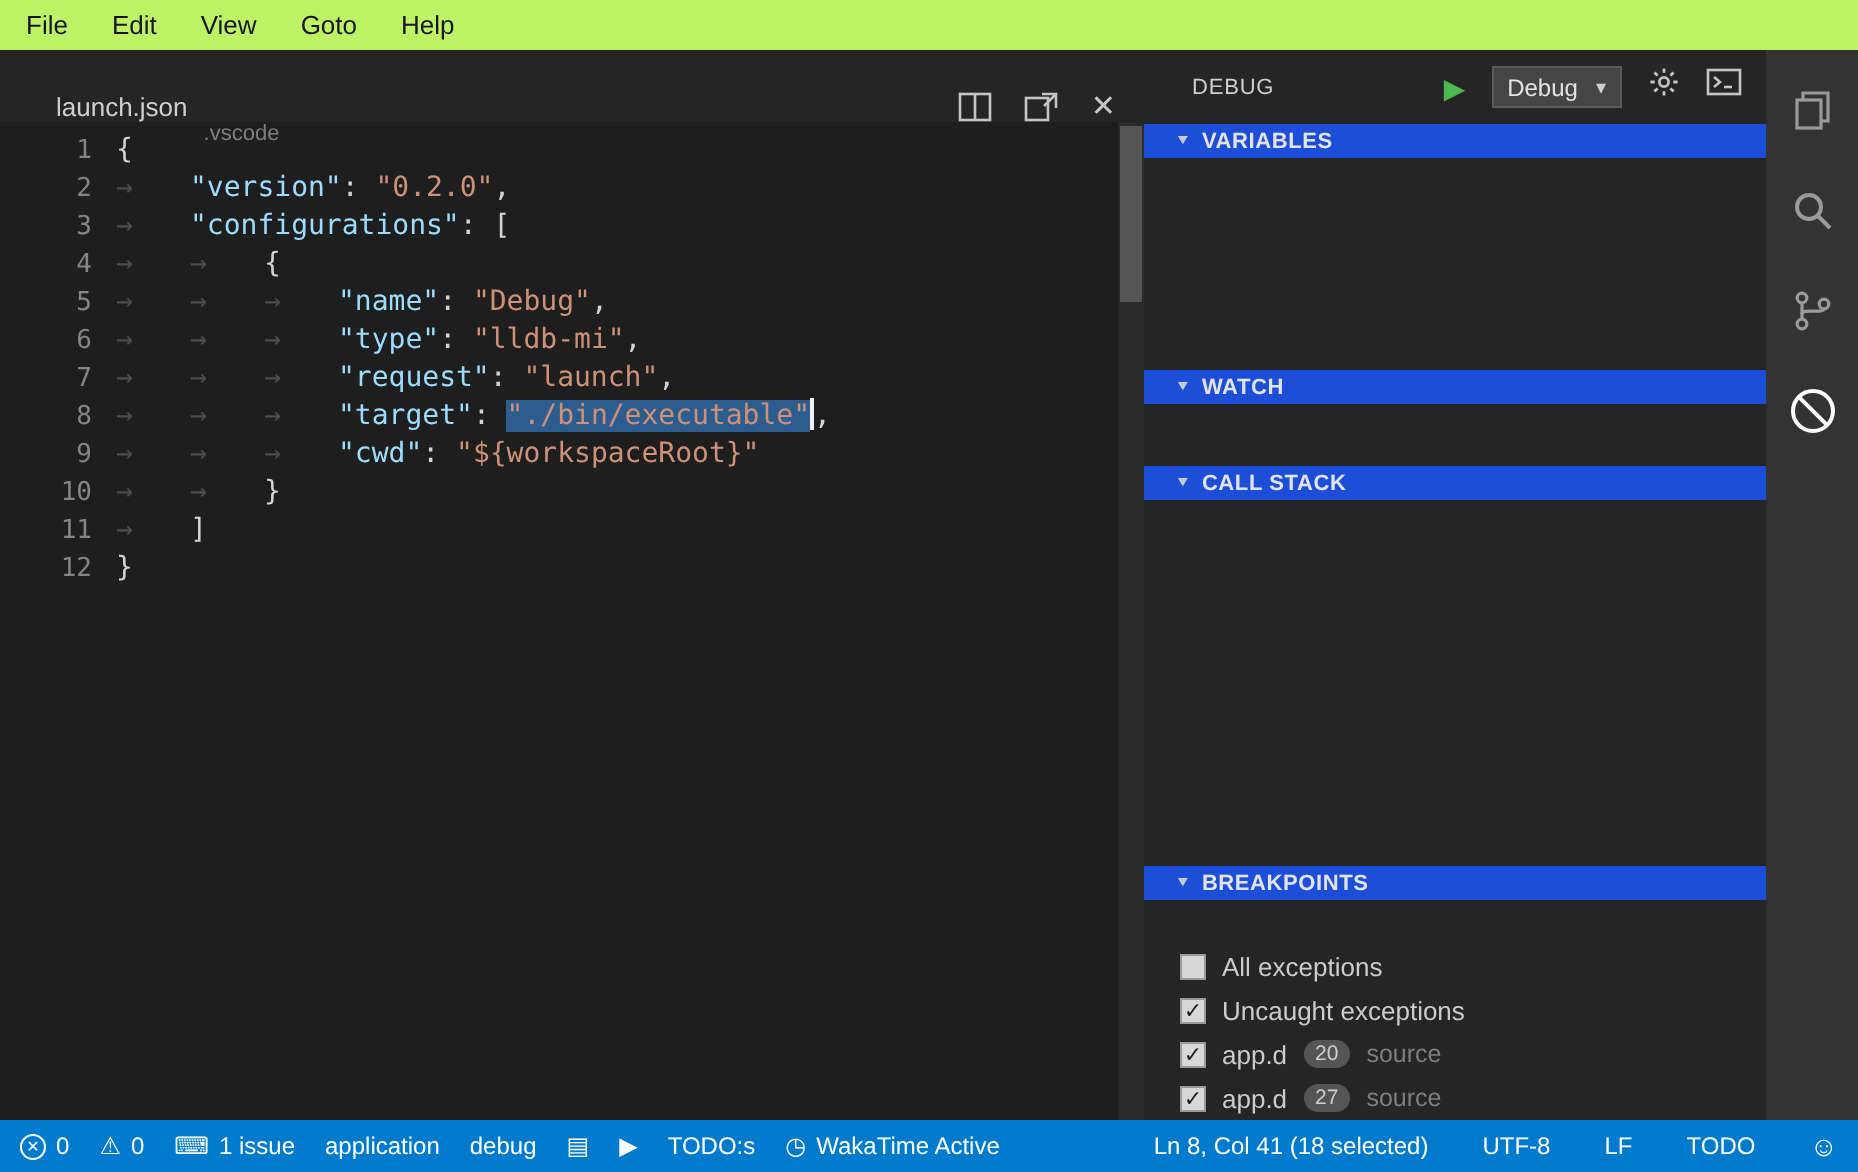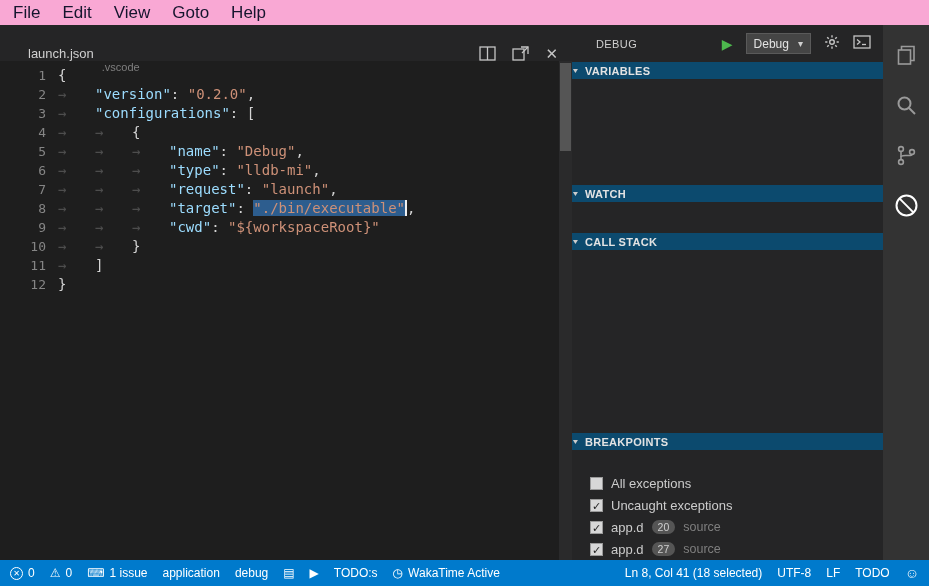--- a/index.html
+++ b/index.html
@@ -1,20 +1,20 @@
 <!DOCTYPE html>
 <html><head>
 <meta charset="utf-8">
 <style>
   *{margin:0;padding:0;box-sizing:border-box}
   html,body{width:929px;height:586px;overflow:hidden;background:#1e1e1e;font-family:"Liberation Sans",sans-serif}
   .app{display:flex;flex-direction:column;width:929px;height:586px}
 
   
-  .menubar{height:25px;background:#f9a8d4;display:flex;align-items:center;padding-left:2px;font-size:17px;color:#15152e;flex:none}
+  .menubar{height:25px;background:#bef264;display:flex;align-items:center;padding-left:2px;font-size:13px;color:#15152e;flex:none}
   .menu-item{padding:3px 11px;cursor:default}
 
   .main{flex:1;display:flex;min-height:0}
 
   
   .editor-region{flex:1;display:flex;flex-direction:column;min-width:0;background:#1e1e1e;position:relative}
   .tabbar{height:36px;background:#252526;display:flex;align-items:flex-end;padding:0 14px 0 28px;flex:none}
   .tab-title{color:#d0d0d0;font-size:13px}
   .tab-dir{color:#7f7f7f;font-size:11px;margin-left:8px;position:relative;top:12px}
   .tab-actions{margin-left:auto;display:flex;align-items:center;gap:16px;color:#c5c5c5}
@@ -35,21 +35,21 @@
   .scroll-thumb{position:absolute;top:2px;left:1px;width:11px;height:88px;background:#555;cursor:grab}
 
   
   .debug-panel{width:311px;flex:none;background:#252526;display:flex;flex-direction:column;min-height:0}
   .debug-header{height:37px;display:flex;align-items:center;padding:0 12px 0 24px;flex:none}
   .debug-title{font-size:11px;color:#cfcfcf;letter-spacing:.4px}
   .debug-controls{margin-left:auto;display:flex;align-items:center;gap:13px;color:#c5c5c5}
   .play-btn{color:#4db84d;font-size:14px;line-height:1;cursor:pointer}
   .config-dropdown{background:#454545;border:1px solid #5a5a5a;color:#e3e3e3;font-size:12px;height:21px;display:flex;align-items:center;gap:9px;padding:0 7px;cursor:pointer}
   .config-dropdown .caret{font-size:10px;color:#cfcfcf}
-  .sec-header{height:17px;background:#0c4a6e;display:flex;align-items:center;padding-left:0;gap:6px;flex:none;cursor:pointer}
+  .sec-header{height:17px;background:#1d4ed8;display:flex;align-items:center;padding-left:16px;gap:6px;flex:none;cursor:pointer}
   .sec-header .tri{font-size:7px;color:#cccccc;transform:scaleX(1.2)}
   .sec-title{font-size:11px;font-weight:bold;color:#e3e3e3;letter-spacing:.3px}
   .sec-body{background:#252526}
   .body-variables{height:113px}
   .body-watch{height:33px}
   .body-callstack{height:194px}
   .body-breakpoints{flex:1;padding-top:22px}
   .bp-row{height:22px;display:flex;align-items:center;padding-left:18px;gap:8px;font-size:13px;color:#cccccc}
   .cb{width:13px;height:13px;border:1px solid #9a9a9a;background:#d7d7d7;color:#1e1e1e;font-size:11px;line-height:12px;text-align:center;flex:none;cursor:pointer}
   .bp-badge{background:#555;color:#cfcfcf;border-radius:8px;padding:1px 6px;font-size:10.5px}
@@ -57,21 +57,21 @@
 
   
   .activity-bar{width:46px;flex:none;background:#333;display:flex;flex-direction:column;align-items:center;padding-top:16px;gap:22px}
   .ab-item{width:28px;height:28px;display:flex;align-items:center;justify-content:center;color:#9a9a9a;cursor:pointer}
   .ab-item.active{color:#fff}
   .ab-item svg{display:block}
 
   
   .statusbar{height:26px;background:#007acc;display:flex;align-items:center;color:#fff;font-size:12px;padding:0 10px;flex:none}
   .sb-left{display:flex;align-items:center;gap:15px}
-  .sb-right{margin-left:auto;display:flex;align-items:center;gap:15px}
+  .sb-right{margin-left:auto;display:flex;align-items:center;gap:27px}
   .sb-item{display:flex;align-items:center;gap:5px;cursor:pointer;white-space:nowrap}
   .ic{font-size:12px;line-height:1}
   .ic-error{width:13px;height:13px;border:1px solid #fff;border-radius:50%;font-size:8px;line-height:11px;text-align:center}
   .ic-warning{font-size:12px}
   .ic-smiley{font-size:14px}
 </style>
 </head>
 <body>
 
 <div class="app">

